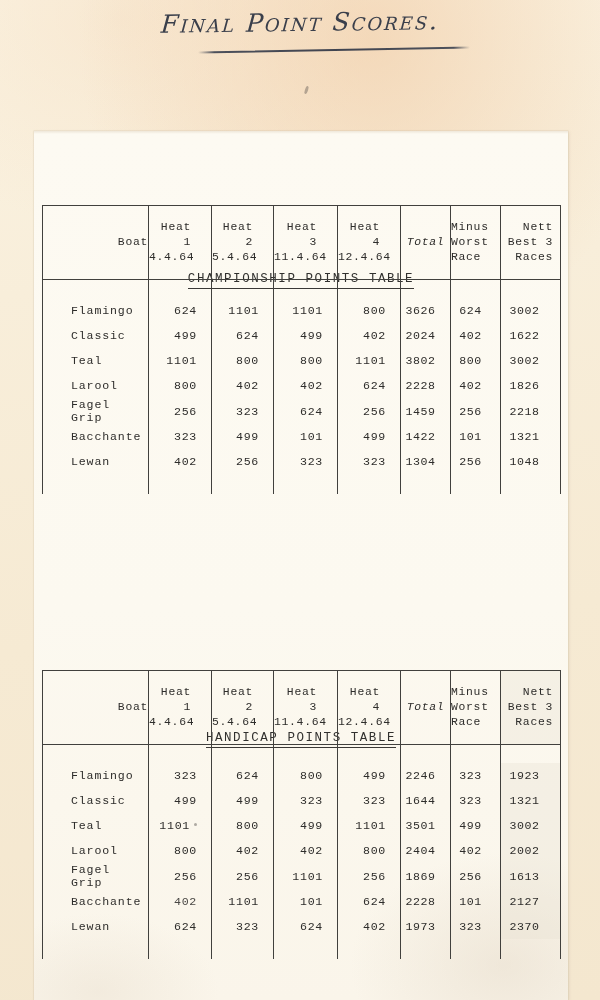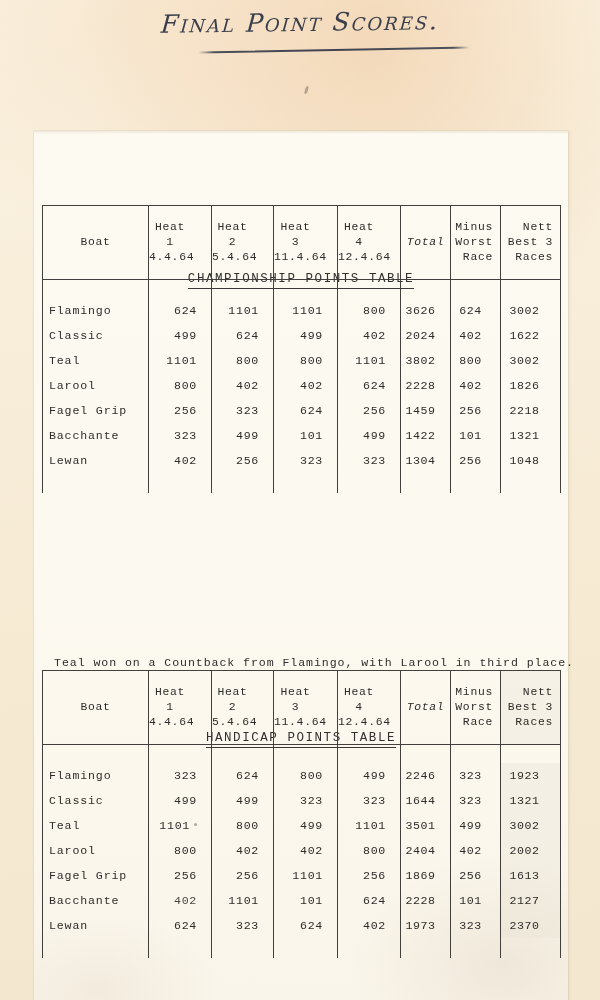--- a/index.html
+++ b/index.html
@@ -149,40 +149,40 @@
   }
 
   
   .pts-table thead th {
     height: 73px;
     vertical-align: middle;
     line-height: 1.32;
     font-size: 11.4px;
     letter-spacing: 0.7px;
   }
-  th.h-boat { text-align: center; }
-  th.h-heat {  padding-right: 20px; }
+  th.h-boat { text-align: right; }
+  th.h-heat { text-align: right;  padding-right: 20px; }
   th.h-total { text-align: center; font-style: italic; }
-  th.h-minus { text-align: right;  padding-right: 7px; }
+  th.h-minus { text-align: left;  padding-right: 7px; }
   th.h-nett  { text-align: right;  padding-right: 7px; }
 
   
   tr.pad-top td { height: 18px; border-top: none; border-bottom: none; }
   tr.pad-bottom td { height: 20px; border-top: none; border-bottom: none; }
 
   
   tbody tr.data-row td {
     height: 25px;
     border-top: none;
     border-bottom: none;
     vertical-align: middle;
   }
   td.c-boat {
     text-align: left;
-    padding-left: 6px;
+    padding-left: 28px;
     letter-spacing: 0.85px;
   }
   td.c-num {
     text-align: right;
     padding-right: 14px;
     letter-spacing: 0.7px;
   }
   td.c-total, td.c-minus {
     text-align: center;
     padding-right: 10px;
@@ -365,21 +365,20 @@
           <td></td>
         <td></td>
           <td></td>
           <td></td>
         <td></td>
           <td></td>
       </tr>
     </tbody>
   </table>
 
-  <div id="caption">Teal won on a Countback from Flamingo, with Larool in third place.</div>
 
   <div class="section-title" id="title-handicap">
     <span class="t">HANDICAP POINTS TABLE</span>
   </div>
 
   <table class="pts-table" id="table-handicap">
     <colgroup>
       <col style="width:106px">
         <col style="width:63px">
         <col style="width:62px">

